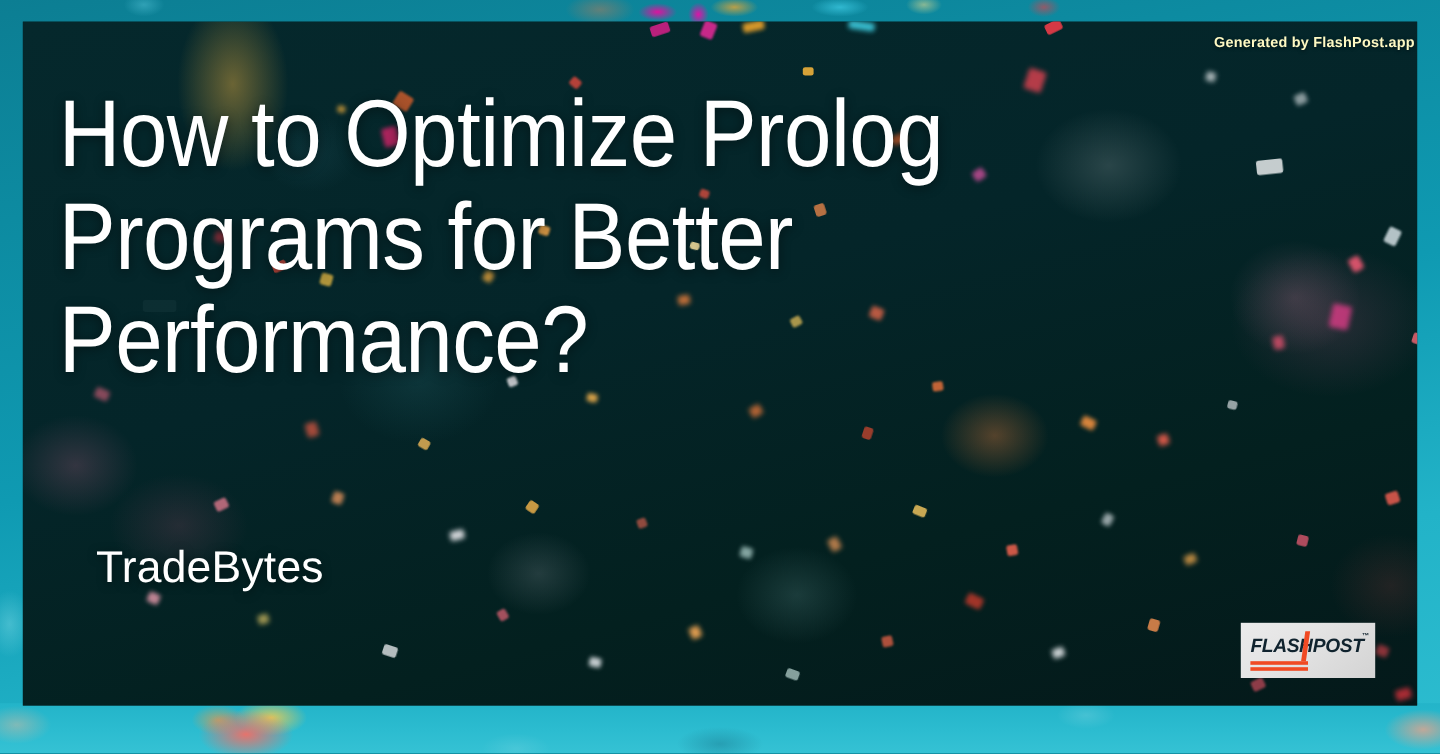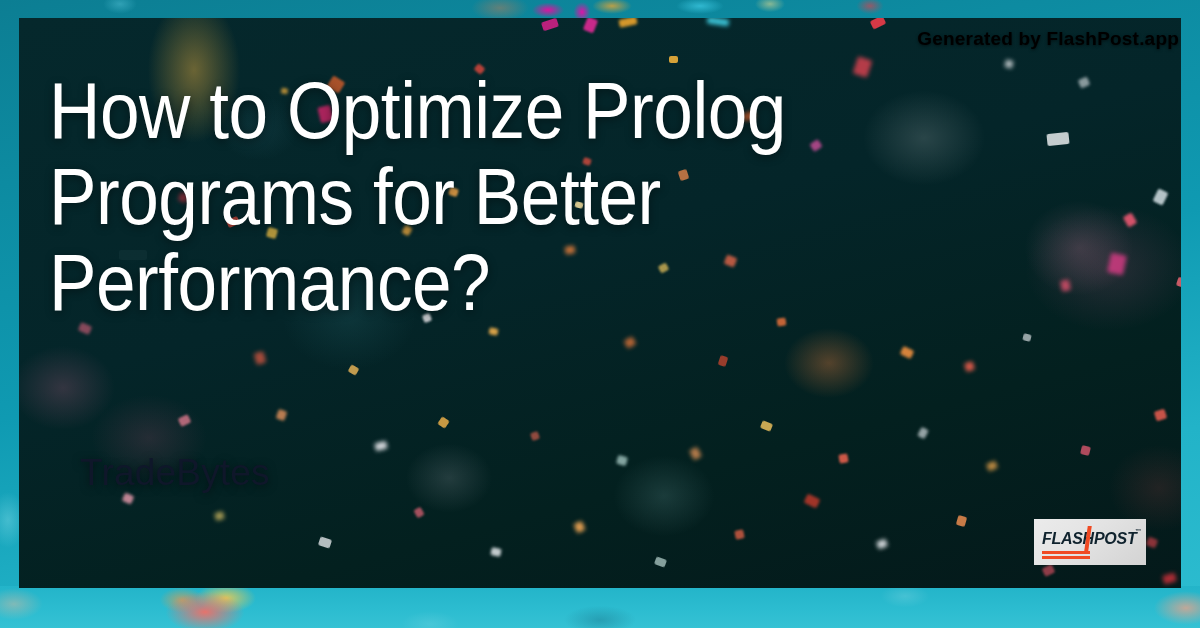--- a/index.html
+++ b/index.html
@@ -82,39 +82,39 @@
       linear-gradient(165deg,#05282c 0%, #042529 42%, #03201f 72%, #04191a 100%);
   }
 
   
   .confetti { position:absolute; inset:0; }
   .c { position:absolute; border-radius:2px; }
 
   
   .badge-generated {
     position:absolute; right:21px; top:28px;
-    font-size:19px; font-weight:bold; color:#000000;
+    font-size:12px; font-weight:bold; color:#fef9c3;
     letter-spacing:.2px; white-space:nowrap;
     text-shadow:0 1px 3px rgba(0,0,0,.55);
     z-index:8;
   }
   .title {
     position:absolute; left:49px; top:68px;
     width:900px;
     font-size:79px; line-height:86px;
     font-weight:400; color:#ffffff;
     font-family:"Liberation Sans Narrow","Liberation Sans", sans-serif;
     transform:scaleX(.90); transform-origin:left top;
     letter-spacing:-.5px;
     text-shadow:0 2px 10px rgba(0,0,0,.45);
     z-index:8;
   }
   .byline {
     position:absolute; left:52px; top:452px;
-    font-size:37px; font-weight:400; color:#0f172a;
+    font-size:37px; font-weight:400; color:#ffffff;
     letter-spacing:.2px;
     text-shadow:0 2px 8px rgba(0,0,0,.5);
     z-index:8;
     margin-left:28px;
   }
 
   
   .logo-box {
     position:absolute;
     left:1034px; top:519px;

